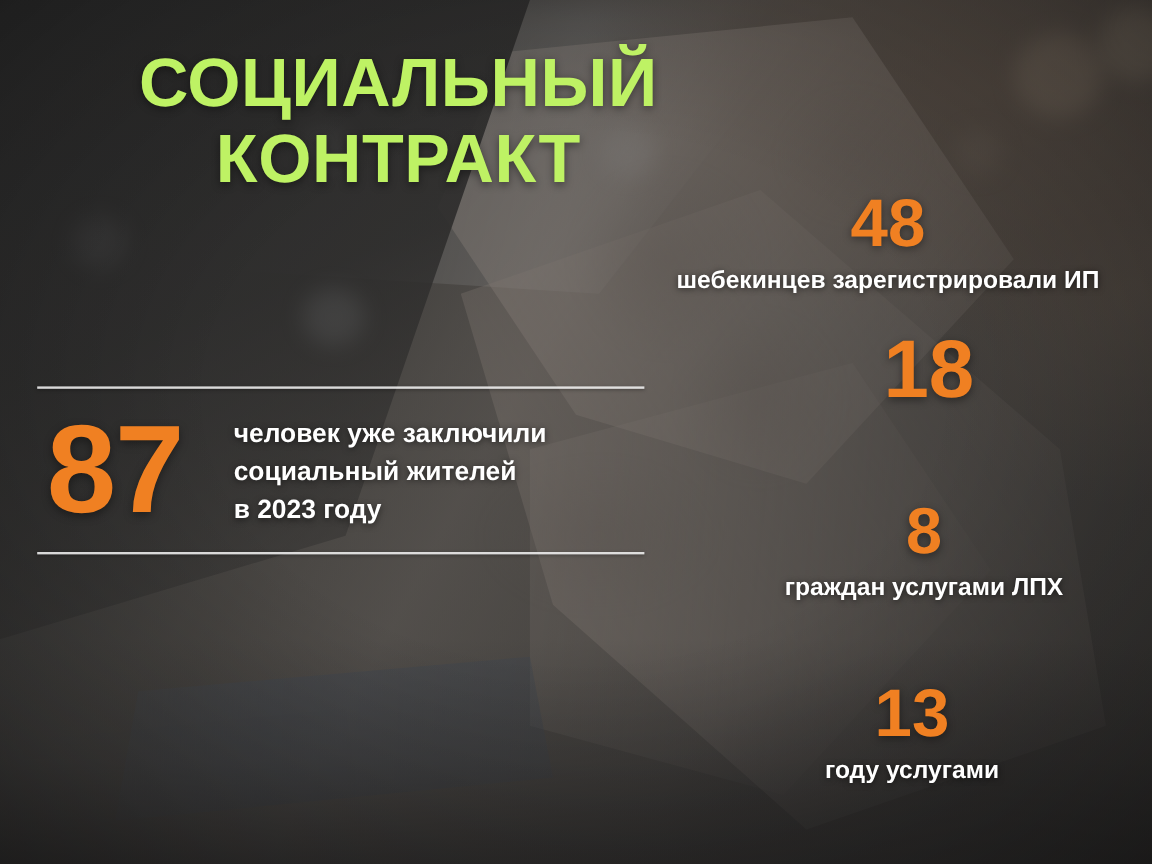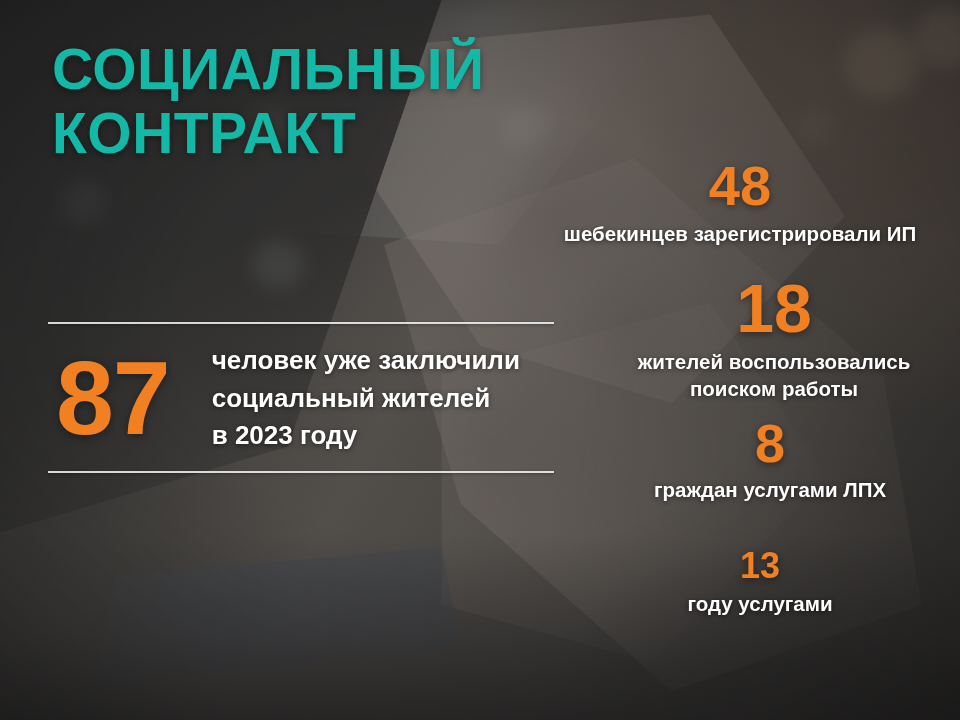--- a/index.html
+++ b/index.html
@@ -133,34 +133,35 @@
   .content {
     position: absolute;
     inset: 0;
   }
 
   .title {
     position: absolute;
     left: 52px;
     top: 38px;
     width: 560px;
-    color: #14b8a6;
+    color: #bef264;
     font-size: 57px;
     line-height: 1.12;
     font-weight: 700;
     letter-spacing: 0.5px;
     text-transform: uppercase;
     text-shadow: 0 2px 7px rgba(0,0,0,0.42);
+    text-align: center;
   }
   .title .tline { display: block; }
 
   
   .stat-left {
     position: absolute;
-    left: 48px;
+    left: 31px;
     top: 322px;
     width: 506px;
   }
   .rule {
     height: 2px;
     width: 100%;
     background: rgba(240,240,240,0.88);
     box-shadow: 0 1px 3px rgba(0,0,0,0.35);
   }
   .stat-left-body {
@@ -173,21 +174,21 @@
   .big-number {
     color: #F08022;
     font-size: 104px;
     font-weight: 700;
     line-height: 0.92;
     letter-spacing: -1px;
     text-shadow: 0 2px 8px rgba(0,0,0,0.40);
   }
   .stat-left-text {
     color: #ffffff;
-    font-size: 26px;
+    font-size: 22px;
     font-weight: 700;
     line-height: 1.45;
     text-shadow: 0 1px 5px rgba(0,0,0,0.55);
   }
   .stat-left-text span { display: block; }
 
   
   .stat-right {
     position: absolute;
     text-align: center;
@@ -211,21 +212,21 @@
   #stat-ip      { left: 518px; top: 158px; width: 444px; }
   #stat-ip .num { font-size: 56px; }
 
   #stat-job      { left: 588px; top: 274px; width: 372px; }
   #stat-job .num { font-size: 68px; }
 
   #stat-lph      { left: 580px; top: 416px; width: 380px; }
   #stat-lph .num { font-size: 54px; }
 
   #stat-other      { left: 560px; top: 548px; width: 400px; }
-  #stat-other .num { font-size: 36px; }
+  #stat-other .num { font-size: 56px; margin-top: 18px; }
 </style>
 </head>
 <body>
 
 <div id="poster">
 
   <div class="bg-layer bg-base"></div>
   <div class="bg-layer bg-streak"></div>
   <div class="bg-layer bg-warm"></div>
   <div class="bg-layer hand-a"></div>
@@ -270,24 +271,20 @@
 
     <div class="stat-right" id="stat-ip">
       <div class="num">48</div>
       <div class="cap">
         <span>шебекинцев зарегистрировали ИП</span>
       </div>
     </div>
 
     <div class="stat-right" id="stat-job">
       <div class="num">18</div>
-      <div class="cap">
-        <span>жителей воспользовались</span>
-        <span>поиском работы</span>
-      </div>
     </div>
 
     <div class="stat-right" id="stat-lph">
       <div class="num">8</div>
       <div class="cap">
         <span>граждан услугами ЛПХ</span>
       </div>
     </div>
 
     <div class="stat-right" id="stat-other">

